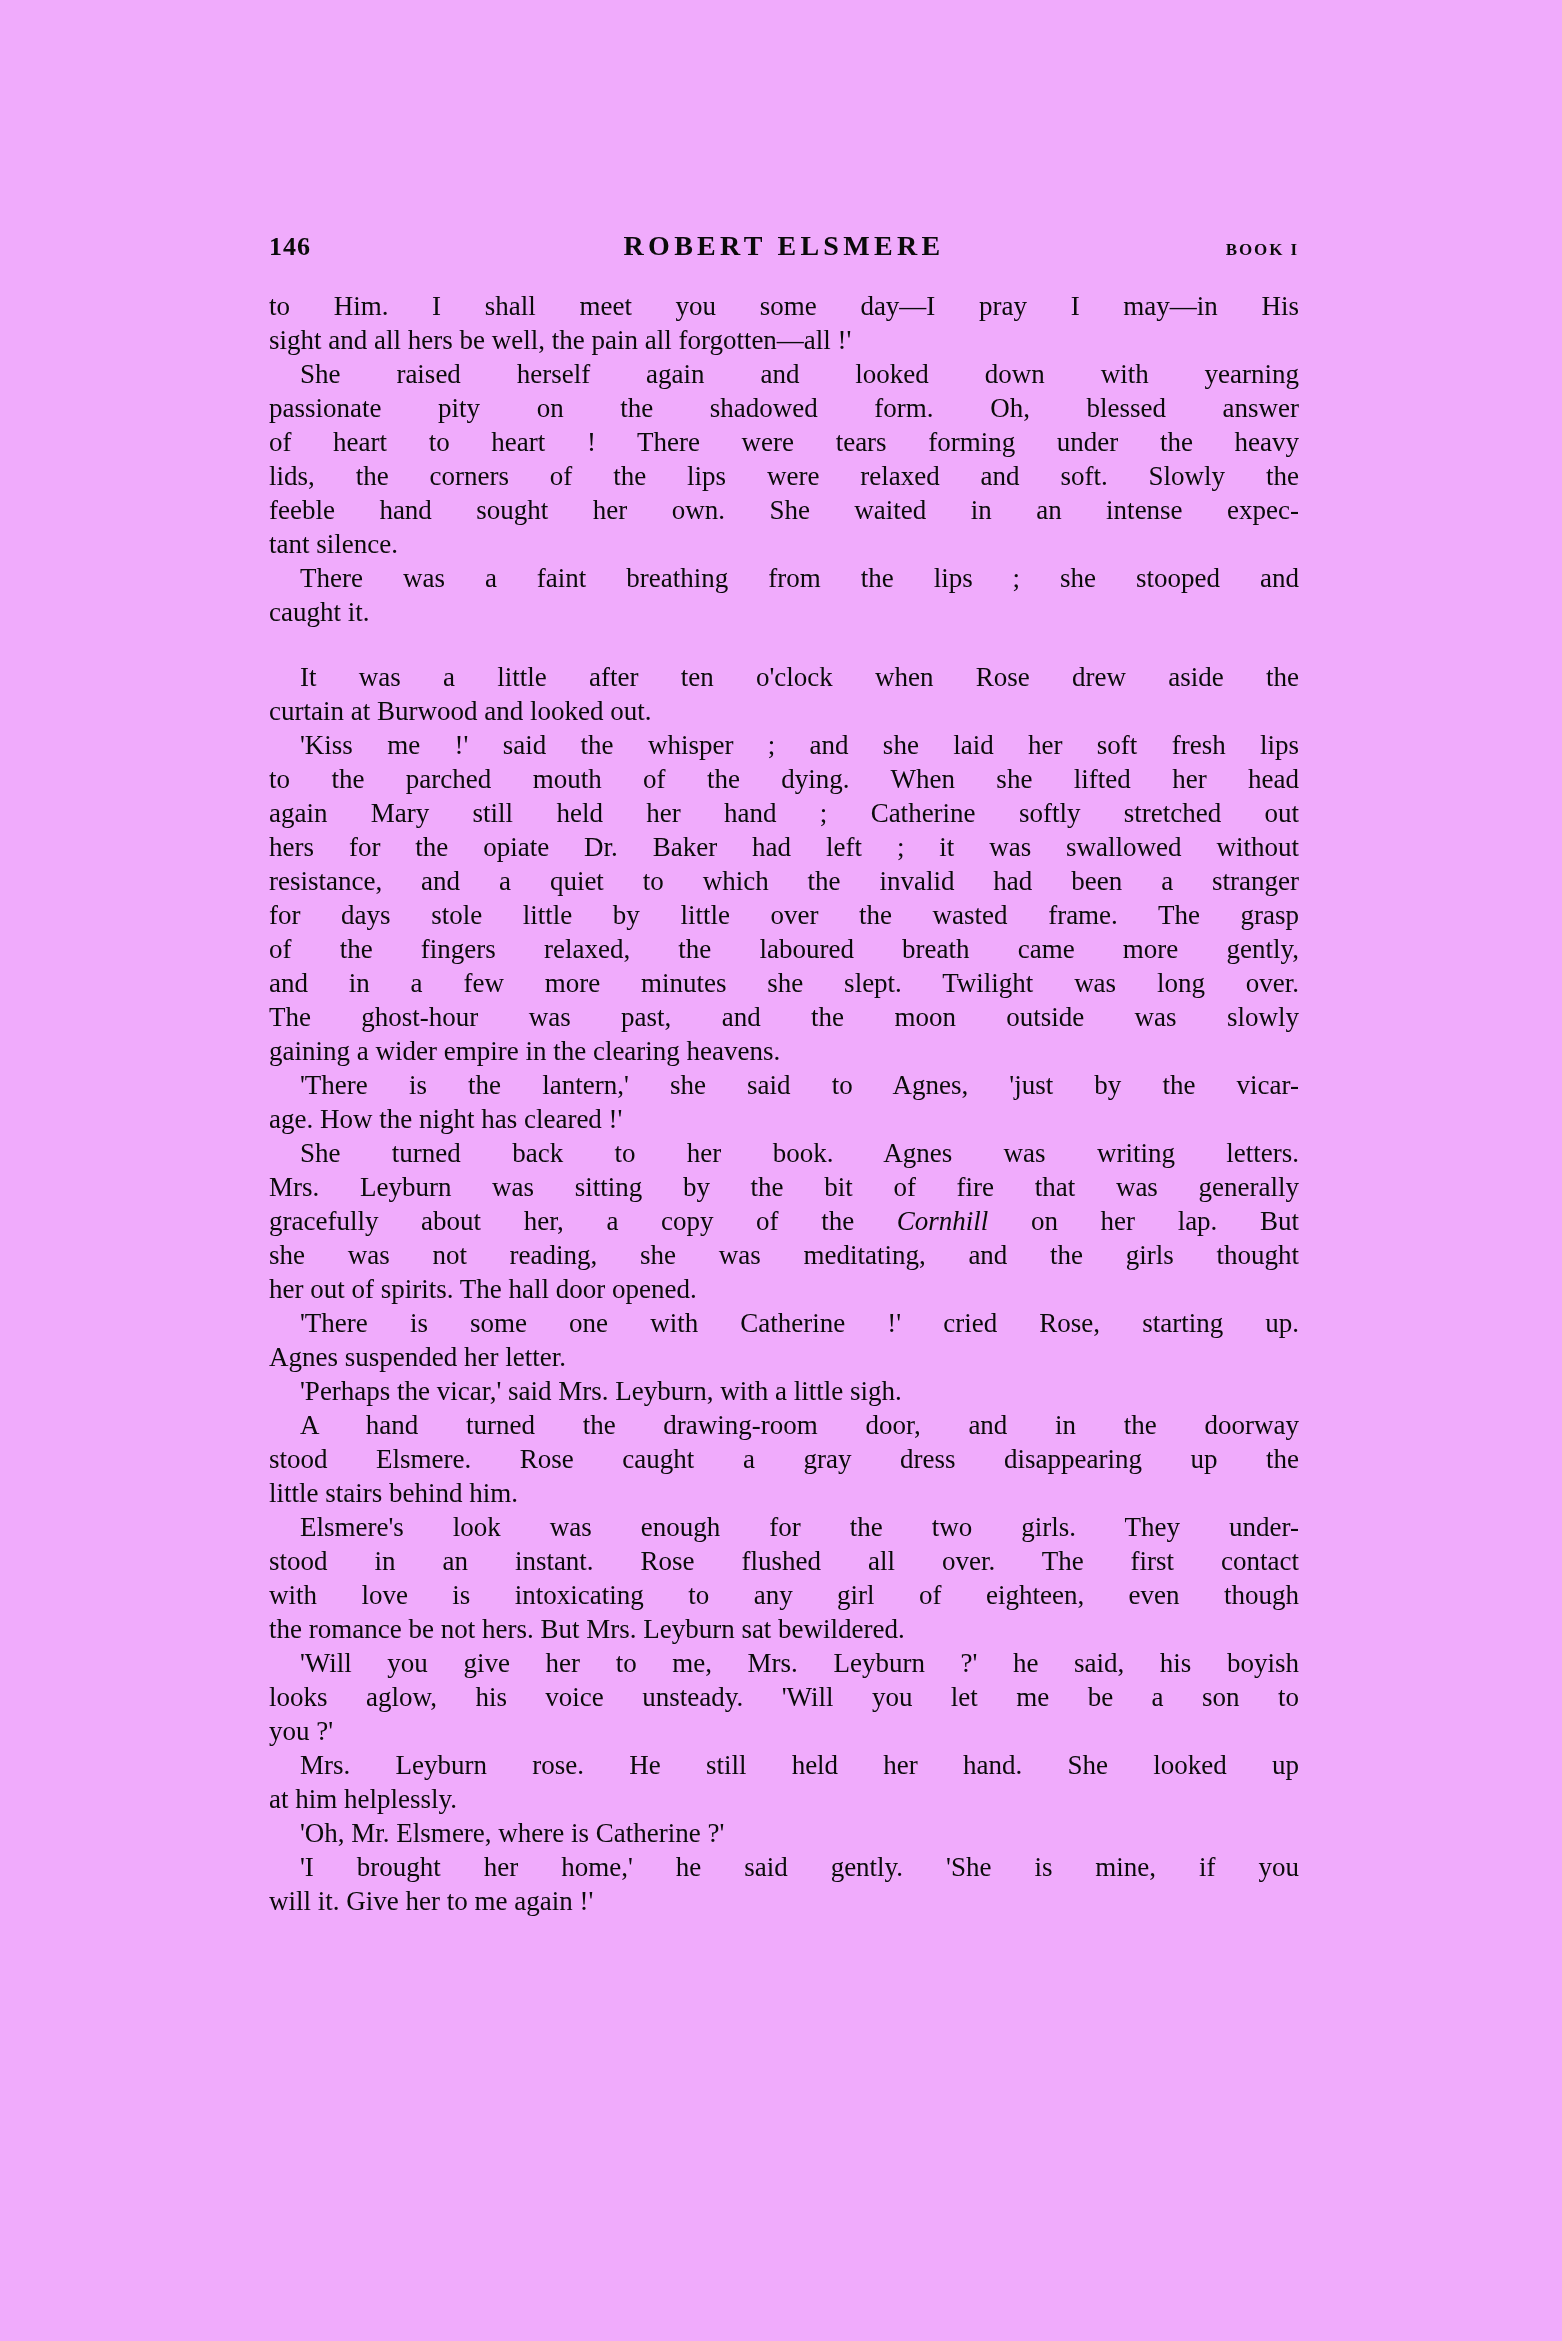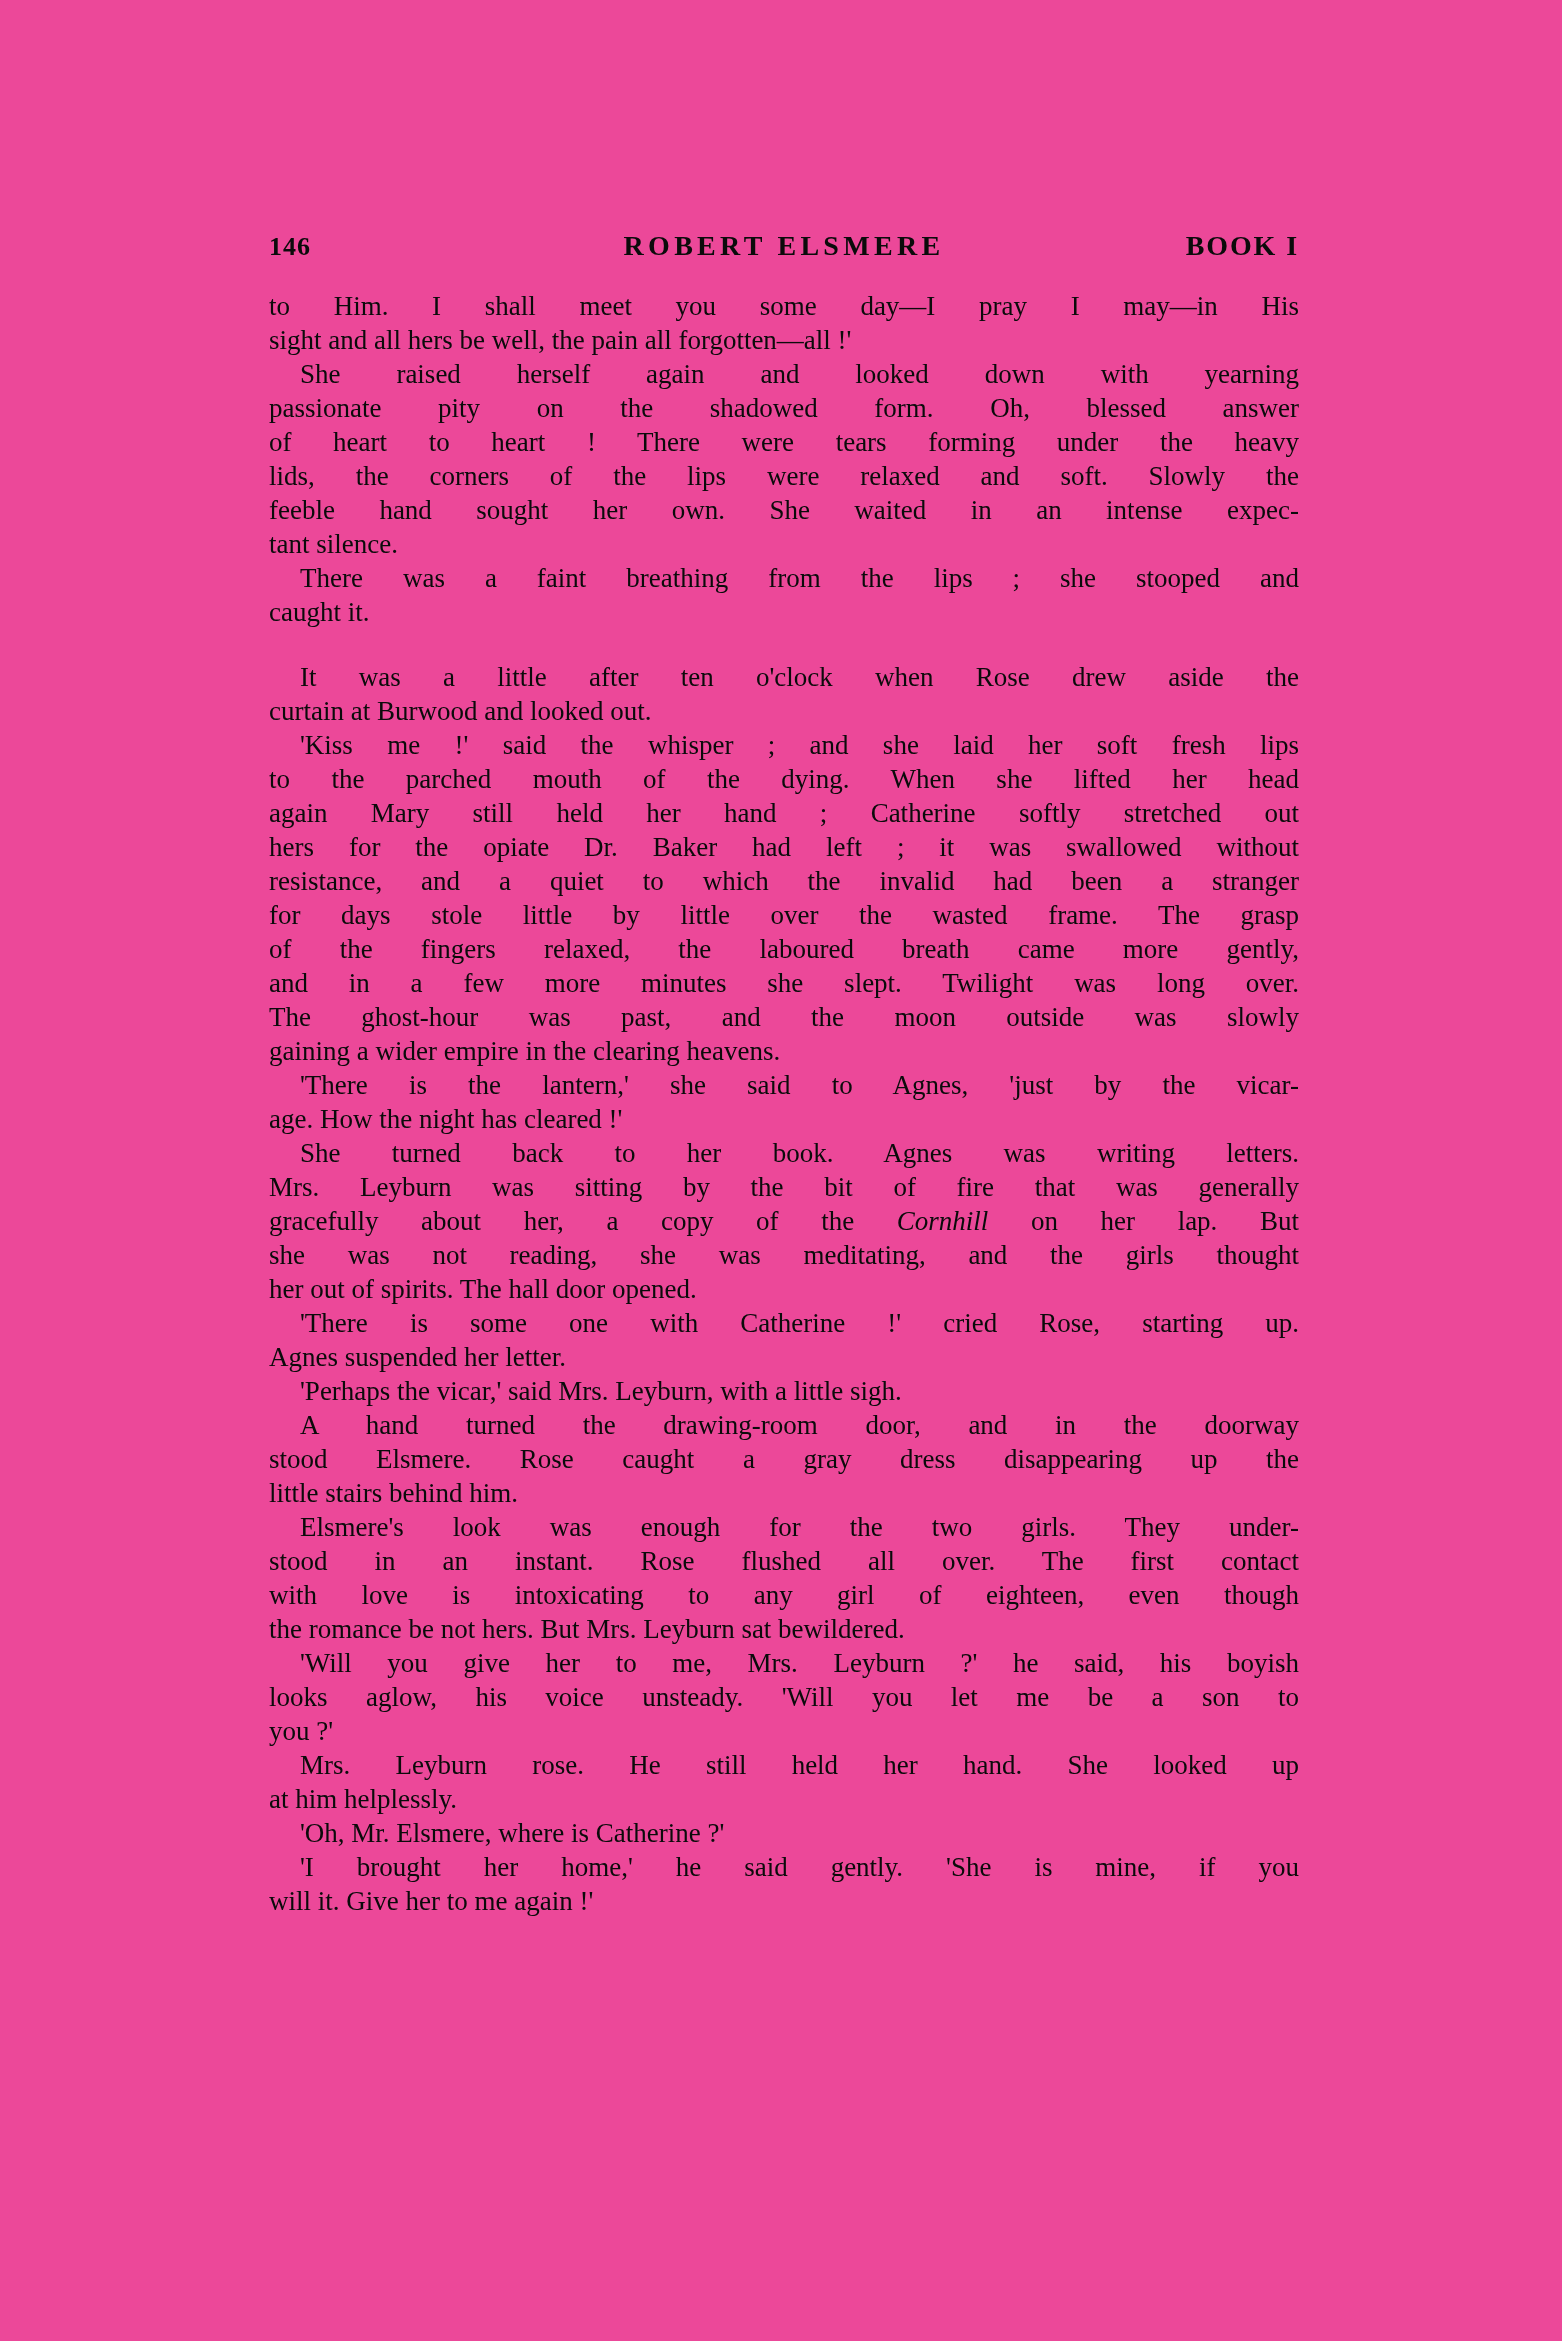--- a/index.html
+++ b/index.html
@@ -3,21 +3,21 @@
 <meta charset="utf-8">
 <style>
   html, body {
     margin: 0;
     padding: 0;
     background: #d8d8d8;
   }
   .page {
     width: 1563px;
     height: 2342px;
-    background: #ec4899;
+    background: #f0abfc;
     color: #0b0b0b;
     position: relative;
     box-sizing: border-box;
     padding: 230px 264px 0 269px;
     font-family: "Liberation Serif", "DejaVu Serif", serif;
     overflow: hidden;
   }
   .header {
     display: flex;
     align-items: baseline;
@@ -32,21 +32,21 @@
   .running-title {
     flex: 1;
     text-align: center;
     font-size: 28px;
     font-weight: 700;
     letter-spacing: 4.3px;
   }
   .booklabel {
     width: 144px;
     text-align: right;
-    font-size: 28px;
+    font-size: 17px;
     font-weight: 700;
     letter-spacing: 1.9px;
   }
   .body-text {
     font-size: 27px;
     line-height: 34px;
   }
   .para { margin: 0; }
   .para.section-break { margin-top: 31px; }
   .line {

